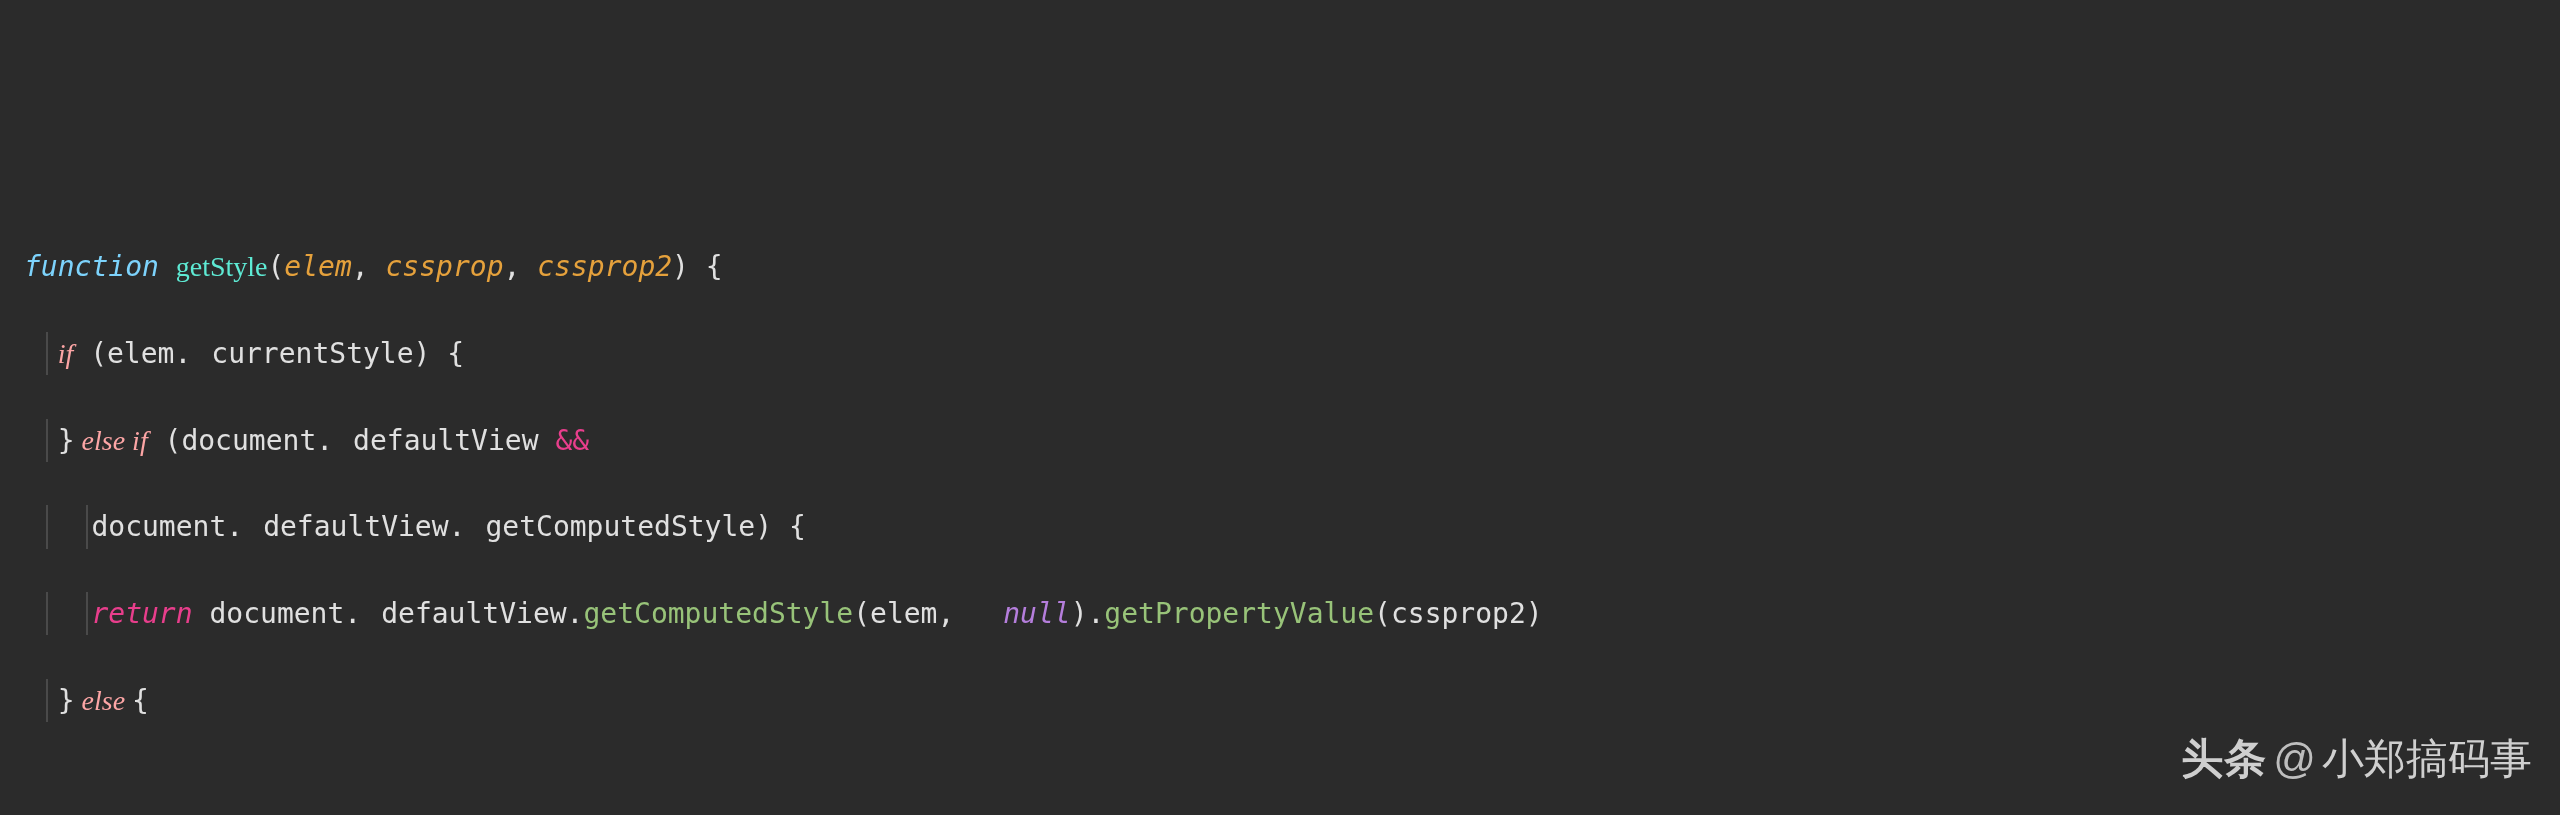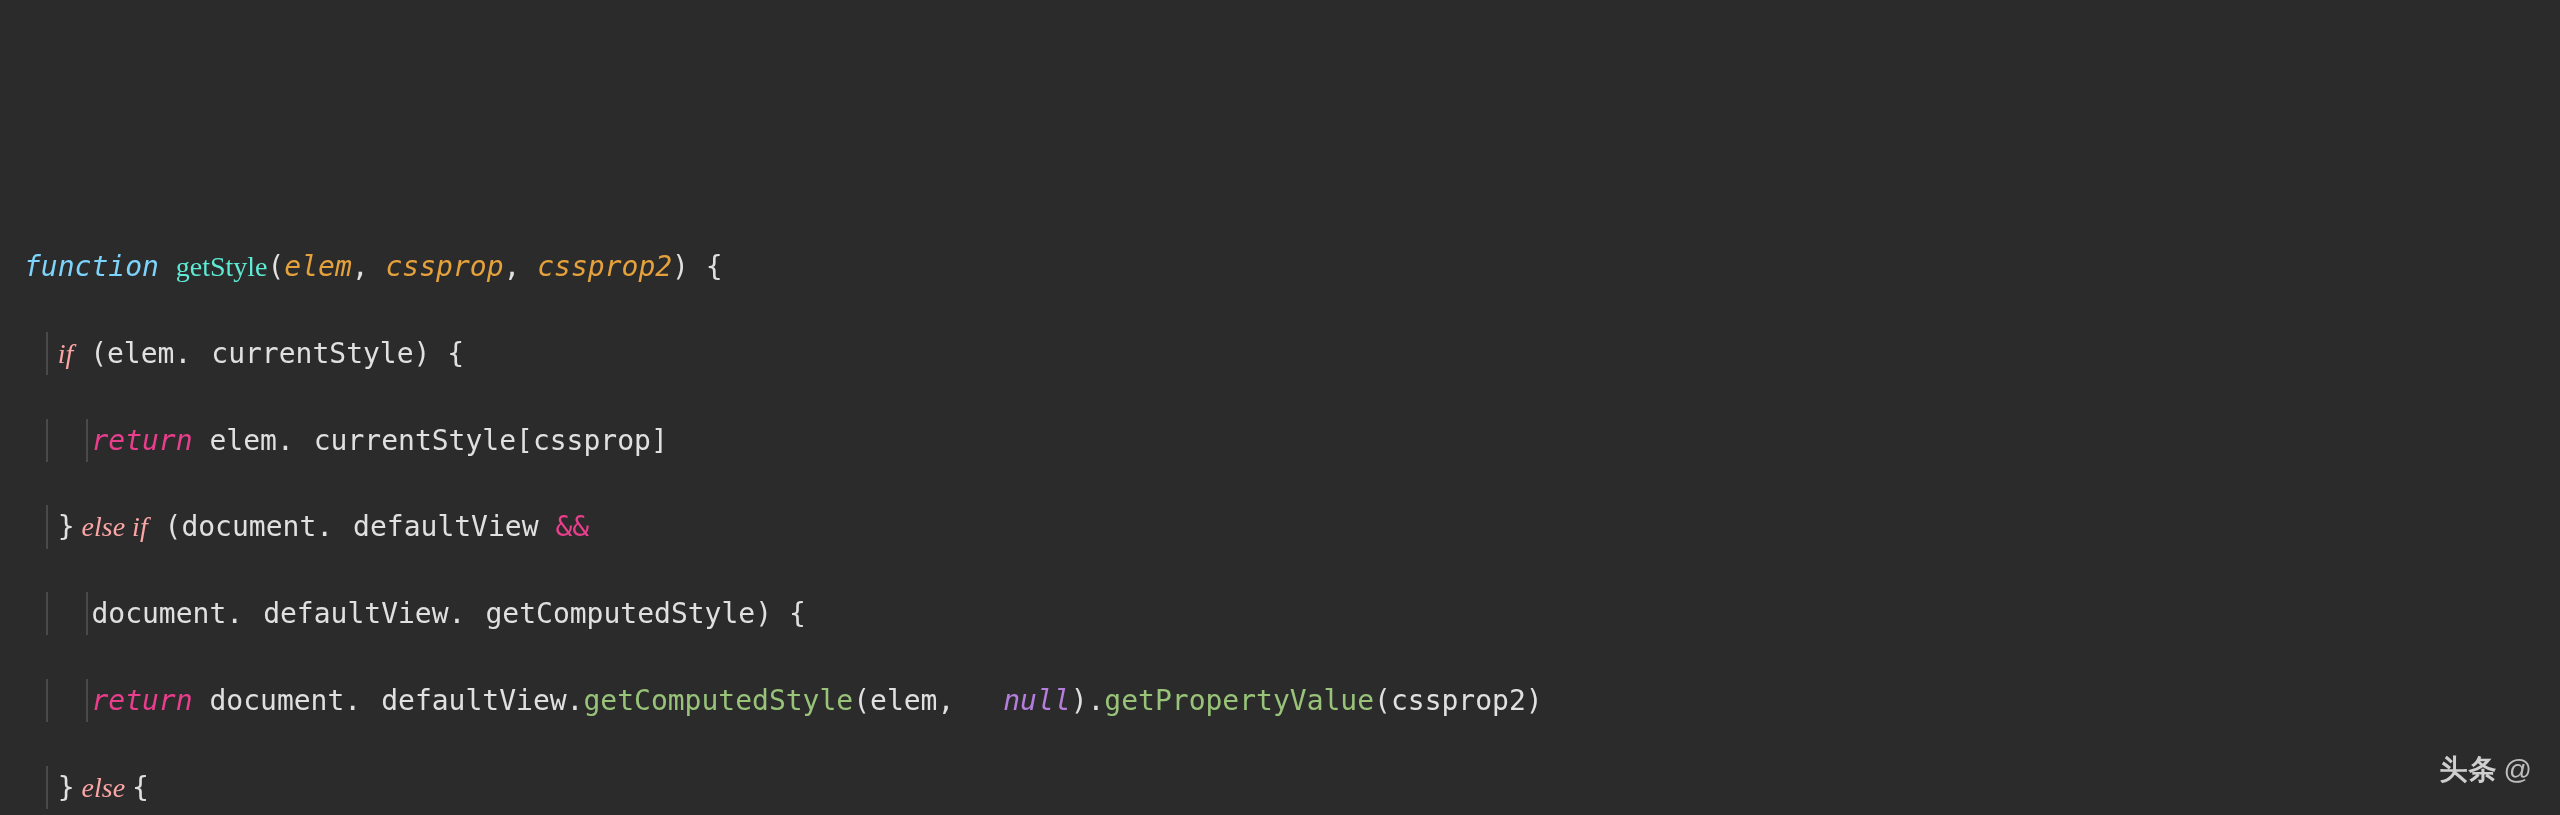--- a/index.html
+++ b/index.html
@@ -46,21 +46,21 @@
 
   .watermark {
     position: absolute;
     bottom: 24px;
     right: 28px;
     display: flex;
     align-items: center;
     gap: 6px;
     color: #cfcfcf;
     font-family: "PingFang SC", "Microsoft YaHei", sans-serif;
-    font-size: 28px;
+    font-size: 42px;
     font-weight: 600;
   }
   .watermark .brand {
     font-weight: 700;
     letter-spacing: 1px;
   }
   .watermark .at {
     font-weight: 400;
     opacity: 0.9;
   }
@@ -75,29 +75,28 @@
   .guide2 { left: 62px; }
 </style>
 </head>
 <body>
 
 
 
 <div class="code-container">
 <div class="line"><span class="tok-keyword-fn">function</span><span class="tok-punct"> </span><span class="tok-fn-name">getStyle</span><span class="tok-punct">(</span><span class="tok-param">elem</span><span class="tok-punct">, </span><span class="tok-param">cssprop</span><span class="tok-punct">, </span><span class="tok-param">cssprop2</span><span class="tok-punct">)</span><span class="tok-punct"> </span><span class="tok-brace">{</span></div>
 <div class="line"><span class="indent-guide guide1"></span>  <span class="tok-control">if</span><span class="tok-punct"> (</span><span class="tok-ident">elem</span><span class="tok-punct">.</span><span class="tok-prop">currentStyle</span><span class="tok-punct">) </span><span class="tok-brace">{</span></div>
-<div class="line"><span class="indent-guide guide1"></span><span class="indent-guide guide2"></span>    <span class="tok-return">return</span><span class="tok-punct"> </span><span class="tok-ident">elem</span><span class="tok-punct">.</span><span class="tok-prop">currentStyle</span><span class="tok-punct">[</span><span class="tok-ident">cssprop</span><span class="tok-punct">]</span></div>
 <div class="line"><span class="indent-guide guide1"></span>  <span class="tok-brace">}</span><span class="tok-control"> else </span><span class="tok-control">if</span><span class="tok-punct"> (</span><span class="tok-ident">document</span><span class="tok-punct">.</span><span class="tok-prop">defaultView</span><span class="tok-operator"> &amp;&amp;</span></div>
 <div class="line"><span class="indent-guide guide1"></span><span class="indent-guide guide2"></span>    <span class="tok-ident">document</span><span class="tok-punct">.</span><span class="tok-prop">defaultView</span><span class="tok-punct">.</span><span class="tok-prop">getComputedStyle</span><span class="tok-punct">) </span><span class="tok-brace">{</span></div>
 <div class="line"><span class="indent-guide guide1"></span><span class="indent-guide guide2"></span>    <span class="tok-return">return</span><span class="tok-punct"> </span><span class="tok-ident">document</span><span class="tok-punct">.</span><span class="tok-prop">defaultView</span><span class="tok-punct">.</span><span class="tok-method">getComputedStyle</span><span class="tok-punct">(</span><span class="tok-ident">elem</span><span class="tok-punct">, </span><span class="tok-null">null</span><span class="tok-punct">)</span><span class="tok-punct">.</span><span class="tok-method">getPropertyValue</span><span class="tok-punct">(</span><span class="tok-ident">cssprop2</span><span class="tok-punct">)</span></div>
 <div class="line"><span class="indent-guide guide1"></span>  <span class="tok-brace">}</span><span class="tok-control"> else </span><span class="tok-brace">{</span></div>
 
 
 
 </div>
 
 <div class="watermark">
   <span class="brand">头条</span>
-  <span class="at">@</span>
+  <span class="at">@</span><span class="author">小郑搞码事</span>
 </div>
 
 
 
 
 </body></html>

